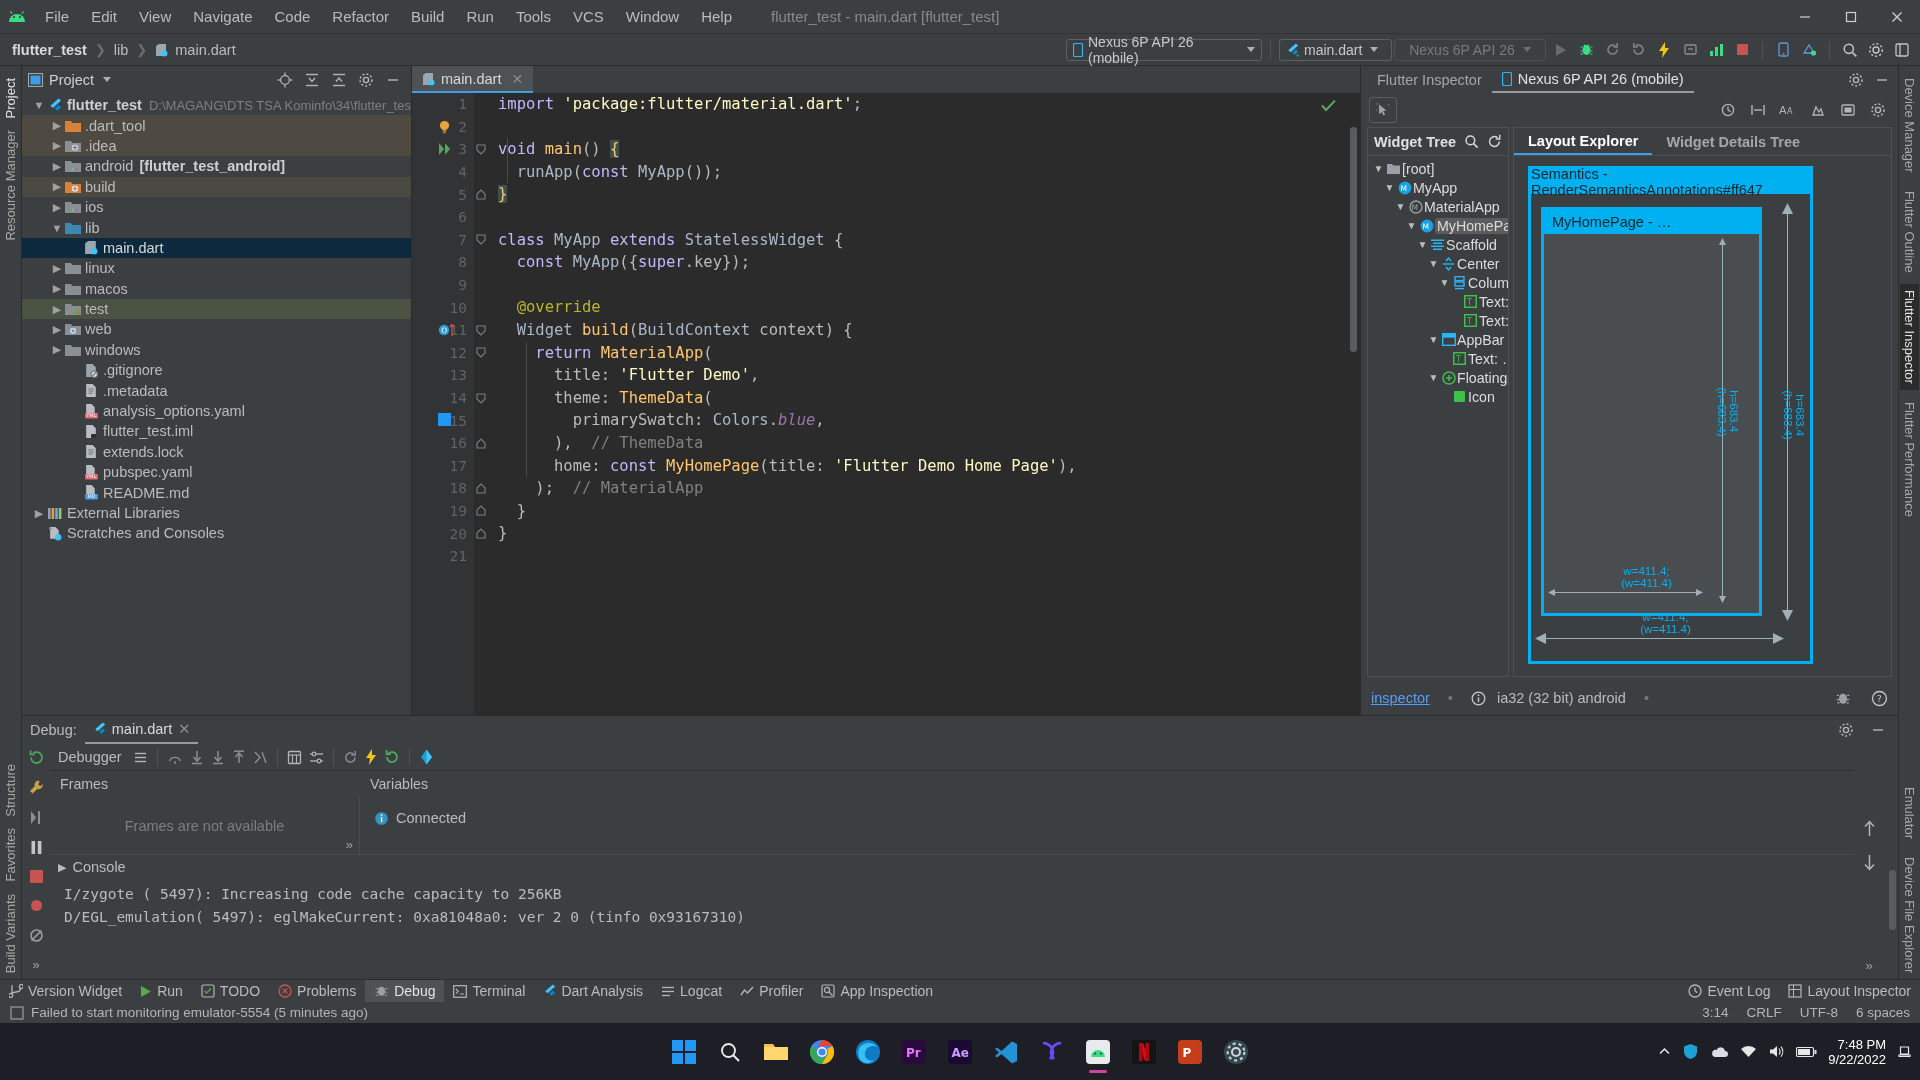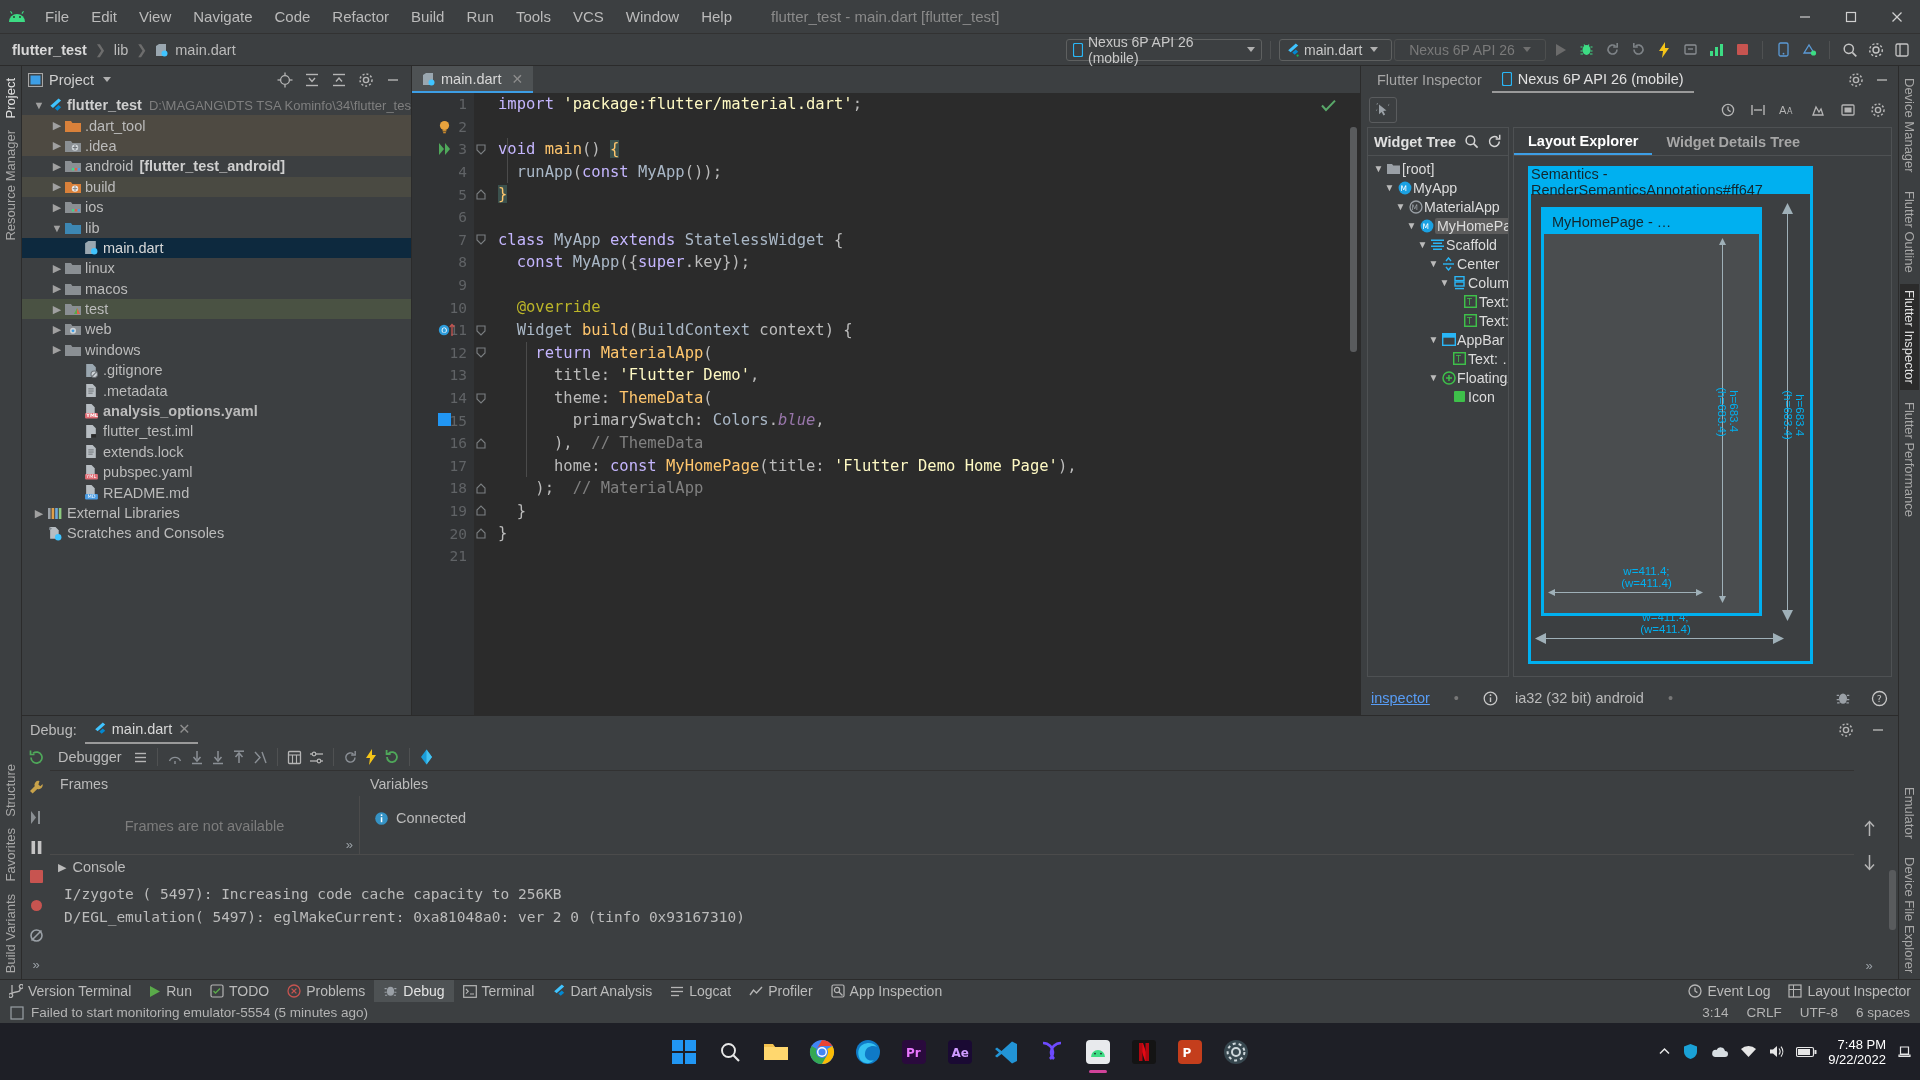--- a/index.html
+++ b/index.html
@@ -140,21 +140,21 @@
                display:flex; align-items:center; justify-content:center; font-weight:normal;}
   .lx-inner { position:absolute; left:10px; top:38px; right:48px; bottom:45px;
               border:3px solid #00b0f0; background:#4a4d4f;}
   .lx-inner-hd { height:24px; background:#00b0f0; color:#12272e; font-size:14.5px;
                  display:flex; align-items:center; padding-left:8px;}
   .lx-vlabel { position:absolute; writing-mode:vertical-rl; text-orientation:mixed;
                color:#00b0f0; font-size:11.5px; line-height:12px; text-align:center;}
   .lx-hlabel { position:absolute; color:#00b0f0; font-size:11.5px; line-height:12px; text-align:center;}
   .arrowline-v { position:absolute; width:1px; background:#9fb0b8;}
   .arrowline-h { position:absolute; height:1px; background:#9fb0b8;}
-  .insp-footer { height:34px; display:flex; align-items:center; gap:10px; padding:0 10px; flex:0 0 34px;
+  .insp-footer { height:34px; display:flex; align-items:center; gap:4px; padding:0 10px; flex:0 0 34px;
                  font-size:14.5px; }
   .link { color:#589df6; text-decoration:underline; }
   .dot { color:#777; padding:0 14px;}
 
   
   .debugpanel { flex:0 0 242px; background:#3c3f41; display:flex; flex-direction:column;
                 border-top:1px solid #2b2b2b; }
   .dbg-hdr { height:28px; display:flex; align-items:center; padding-left:8px; gap:8px; flex:0 0 28px;}
   .dbg-hdr .lb { font-size:14.5px; color:#bbb;}
   .dbg-tab { display:flex; align-items:center; gap:6px; padding:0 8px; height:28px;
@@ -586,21 +586,21 @@
               <div class="row" style="padding-left: 46px;">
                 <span class="arrow"></span>
                 <span class="ico">
                   <svg width="14" height="15" viewBox="0 0 13 14">
                     <path d="M2 1h6l3 3v9H2z" fill="#b7bdc2"></path>
                     <path d="M4 5.5h5M4 7.5h5M4 9.5h4" stroke="#6c7176" stroke-width="0.9"></path>
                   </svg>
                 </span>
                 <span class="txt">.metadata</span>
               </div>
-              <div class="row" style="padding-left: 46px; font-weight: bold;">
+              <div class="row" style="padding-left: 46px;">
                 <span class="arrow"></span>
                 <span class="ico">
                   <svg width="15" height="15" viewBox="0 0 14 14">
                     <path d="M2 0h5l3 3v6H2z" fill="#b7bdc2"></path>
                     <rect x="1" y="8.5" width="12" height="5" rx="1" fill="#e06c75"></rect>
                     <text x="2.2" y="12.5" font-size="4.6" fill="#fff" font-family="DejaVu Sans">YML</text>
                   </svg>
                 </span>
                 <span class="txt">analysis_options.yaml</span>
               </div>
@@ -1389,21 +1389,21 @@
     </div>
   </div>
 
   <div class="bottombar" id="bottombar">
       <div class="bb">
         <span>
           <svg width="14" height="14" viewBox="0 0 14 14">
             <path d="M3 1v9M3 10a2 2 0 1 0 0 3 2 2 0 0 0 0-3zM11 4a2 2 0 1 0 0-3 2 2 0 0 0 0 3zM11 3v3c0 3-8 1-8 4" fill="none" stroke="#b5b5b5" stroke-width="1.3"></path>
           </svg>
         </span>
-        <span>Version Terminal</span>
+        <span>Version Widget</span>
       </div>
       <div class="bb">
         <span>
           <svg width="12" height="13">
             <path d="M1 1l10 5.5L1 12z" fill="#5aaa4a"></path>
           </svg>
         </span>
         <span>Run</span>
       </div>
       <div class="bb">

